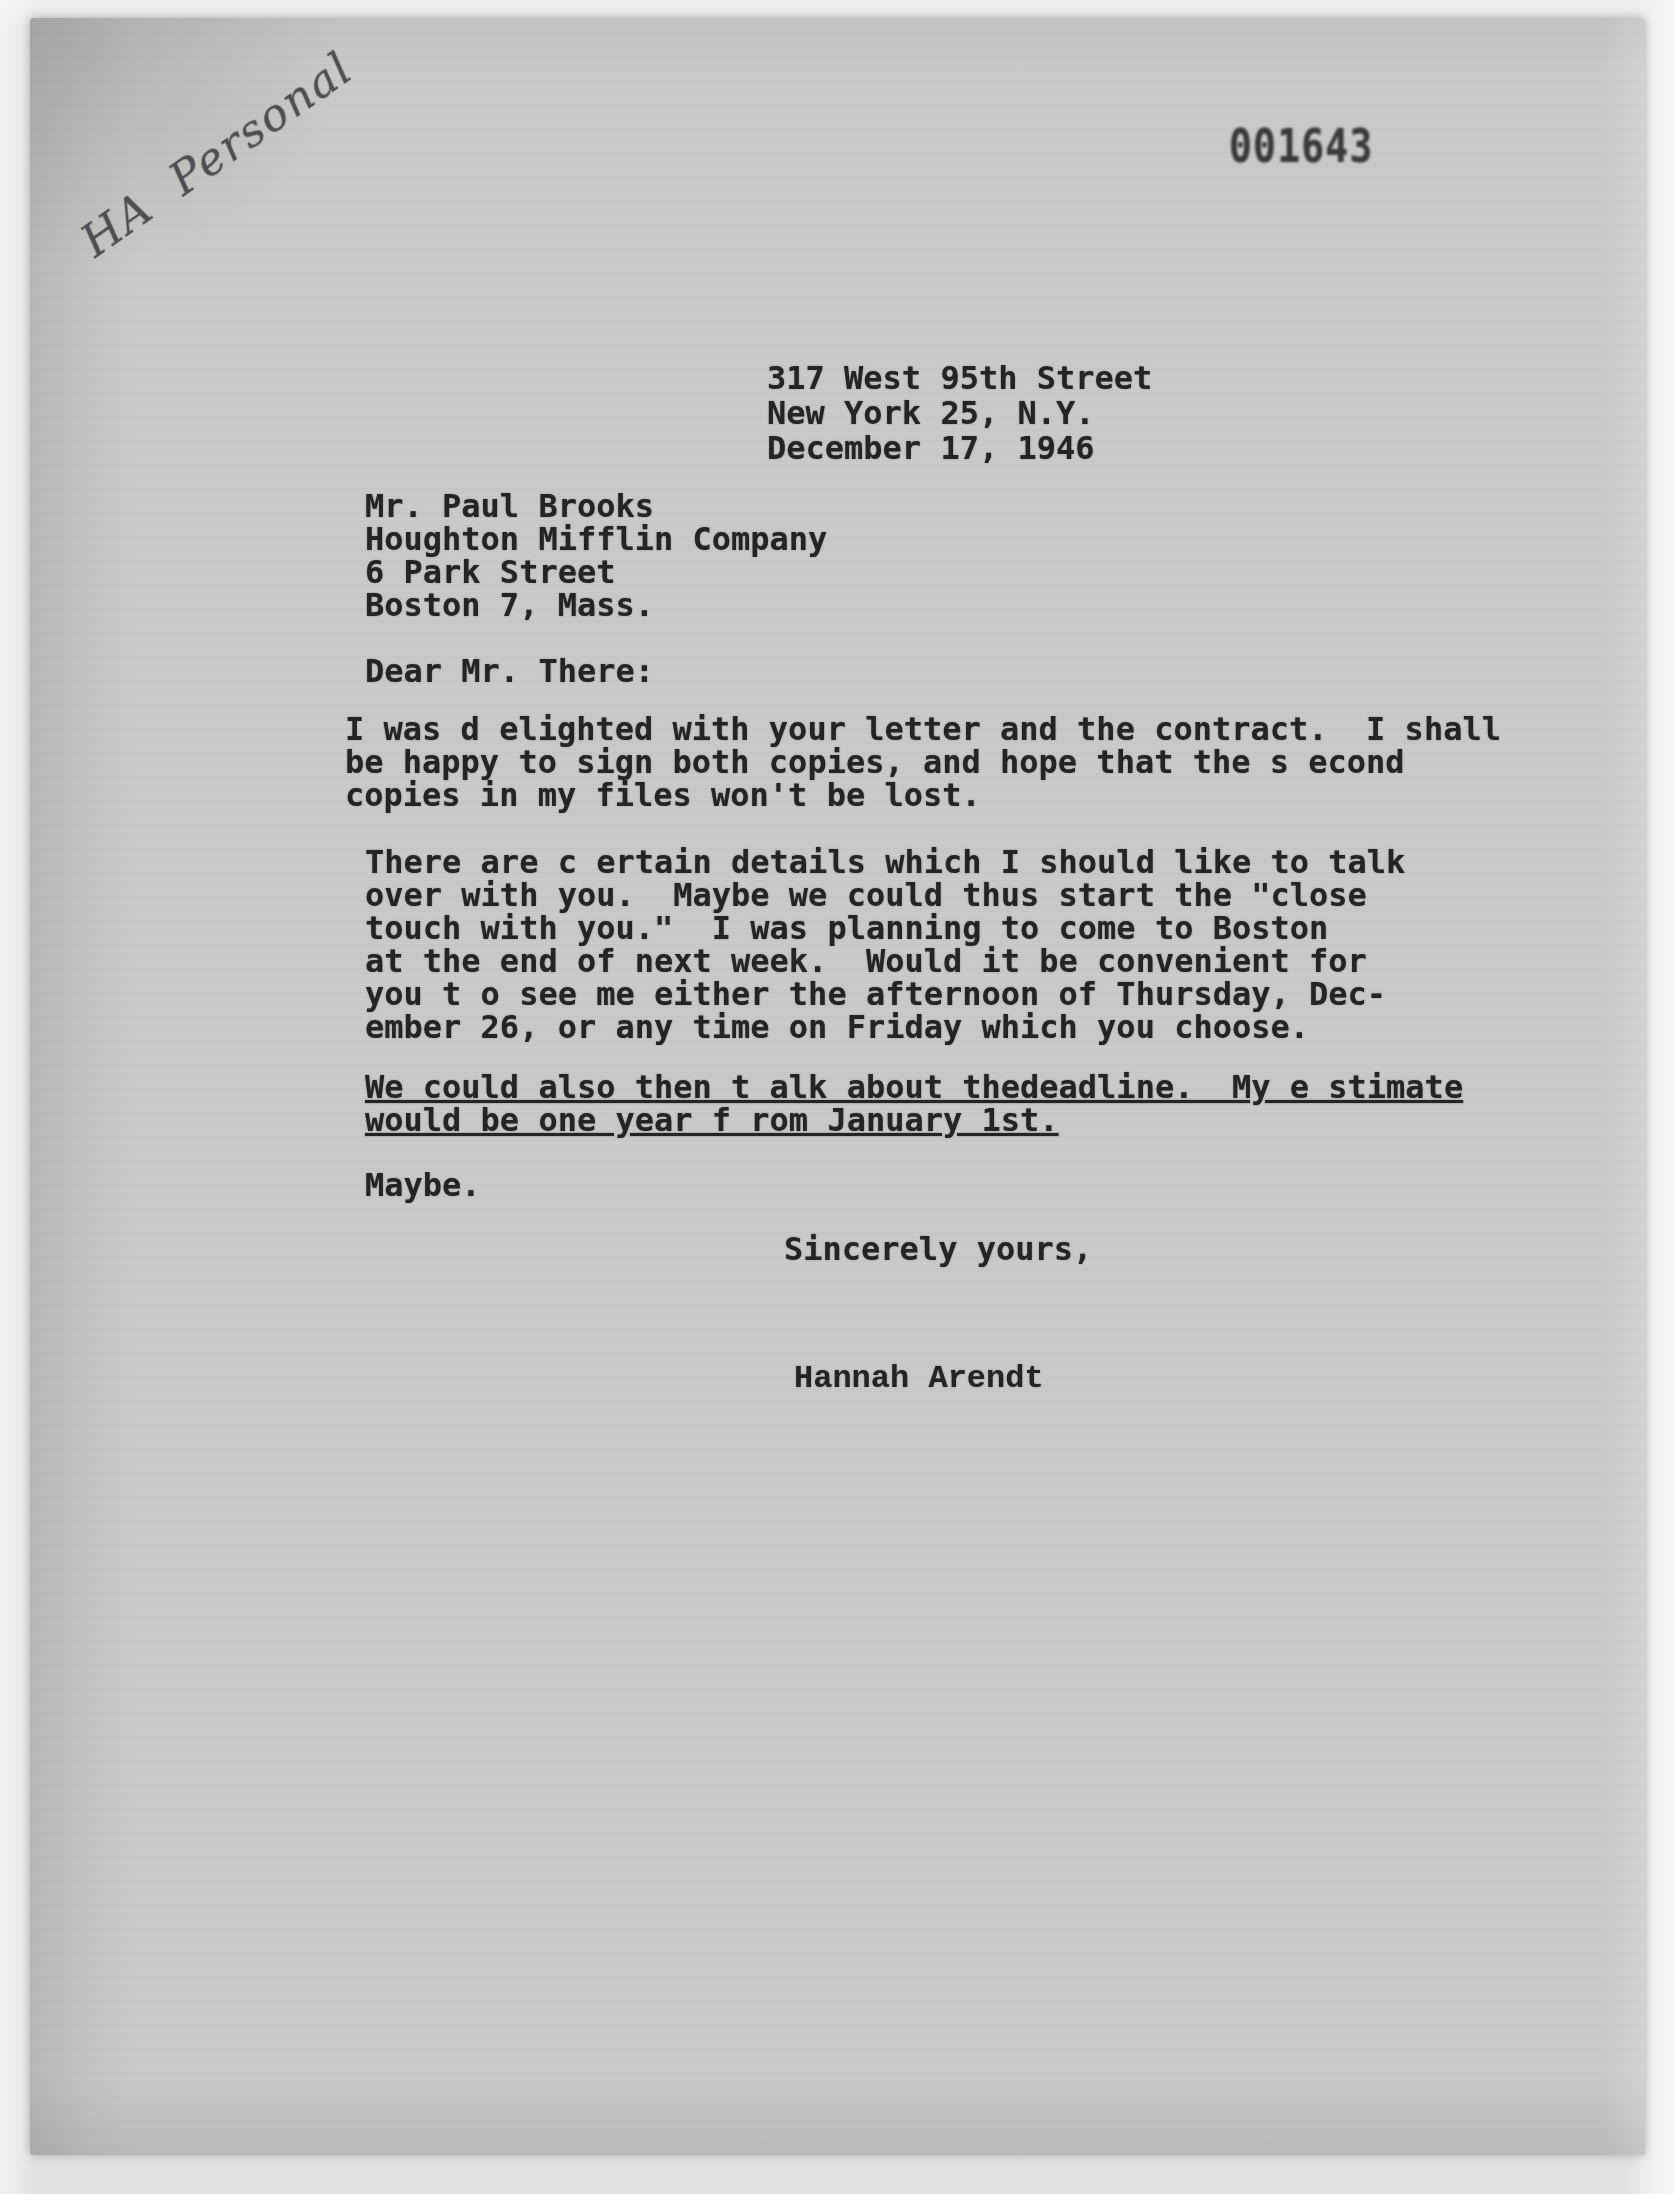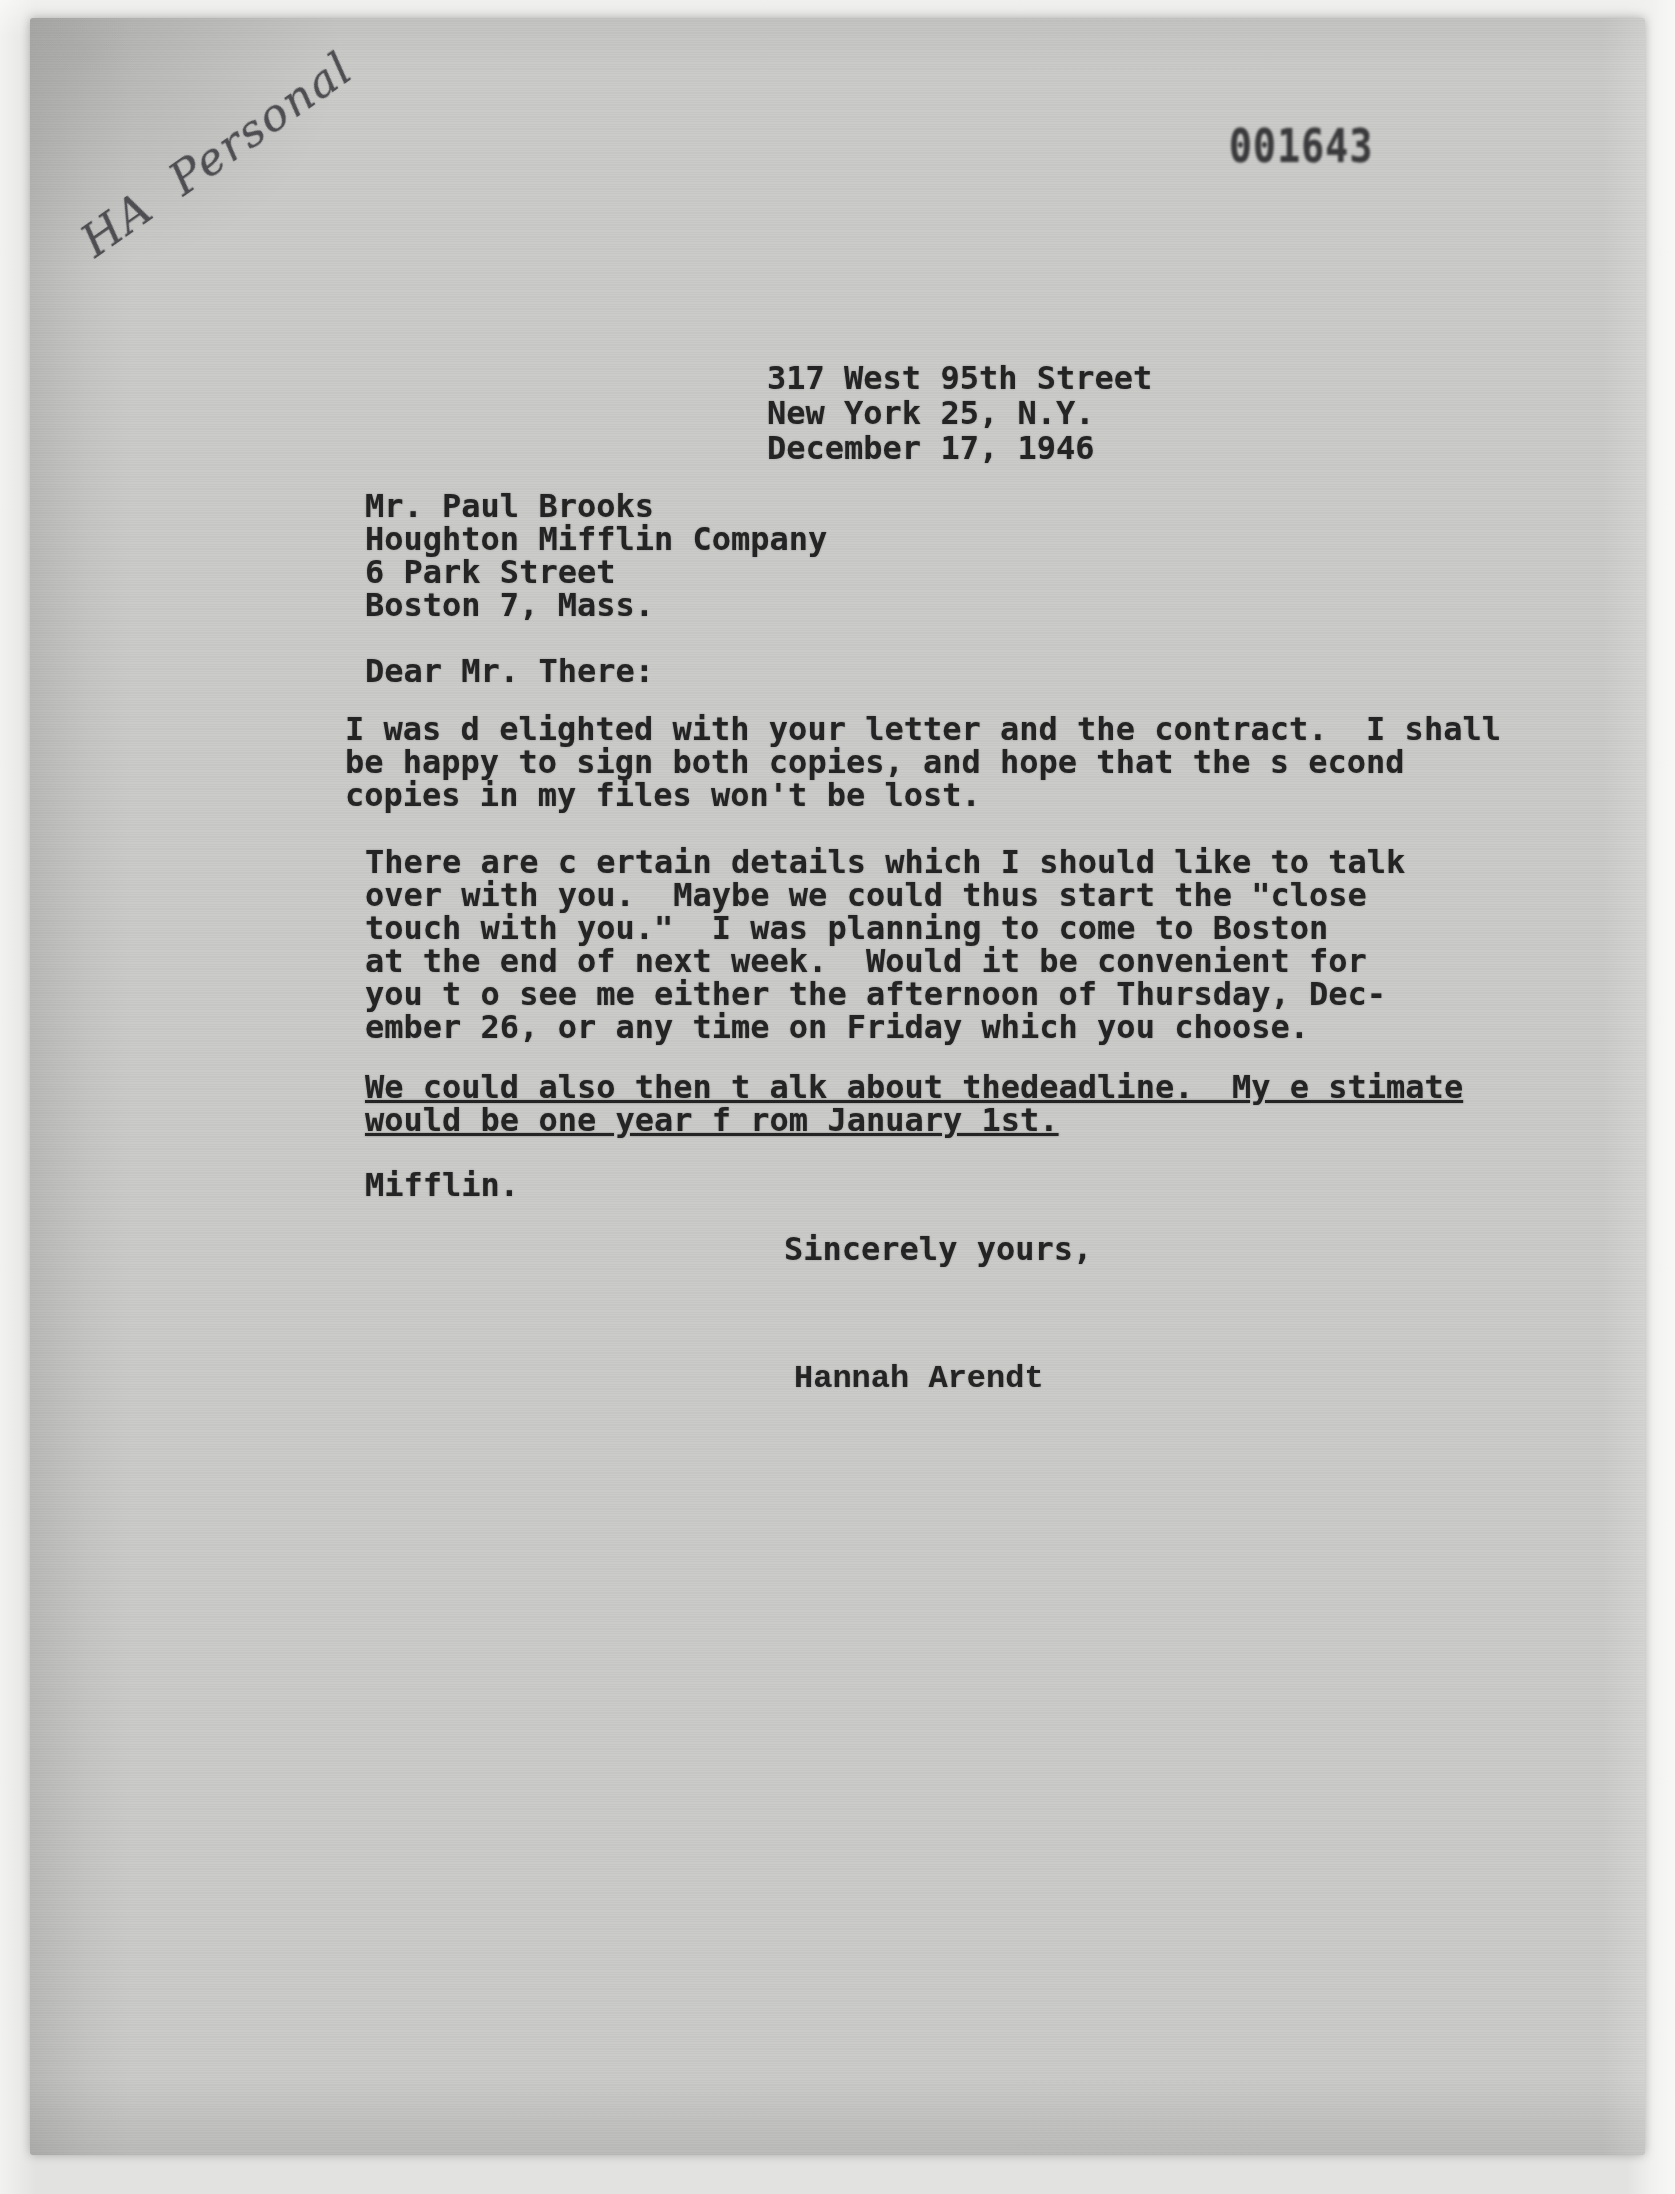--- a/index.html
+++ b/index.html
@@ -111,20 +111,20 @@
   <div class="typed para-2">There are c ertain details which I should like to talk
 over with you.  Maybe we could thus start the "close
 touch with you."  I was planning to come to Boston
 at the end of next week.  Would it be convenient for
 you t o see me either the afternoon of Thursday, Dec-
 ember 26, or any time on Friday which you choose.</div>
 
   <div class="typed para-3">We could also then t alk about thedeadline.  My e stimate
 would be one year f rom January 1st.</div>
 
-  <div class="typed thanks">Mifflin.</div>
+  <div class="typed thanks">Maybe.</div>
 
   <div class="typed valediction">Sincerely yours,</div>
 
   <div class="typed signature">Hannah Arendt</div>
 
 </div>
 
 
 </body></html>

